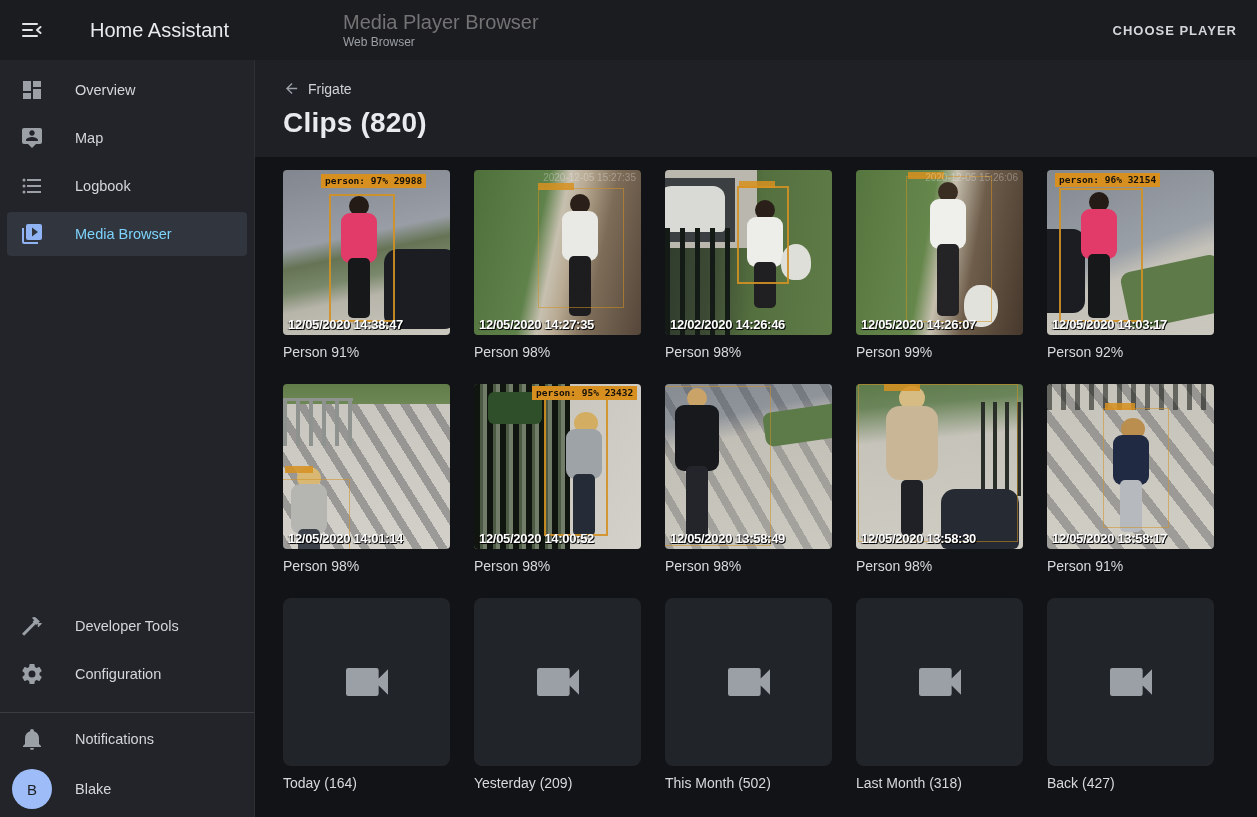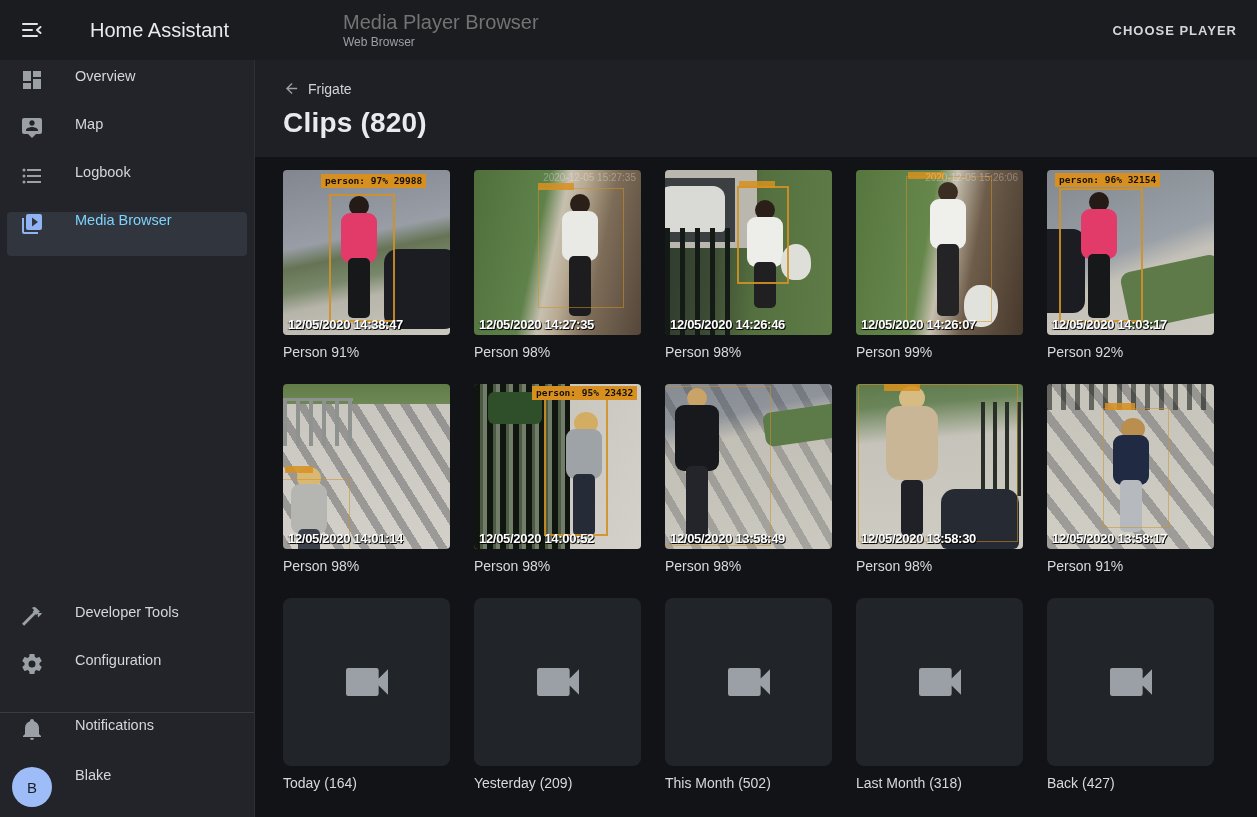--- a/index.html
+++ b/index.html
@@ -19,21 +19,21 @@
     letter-spacing:1px; color:#d3d6da; background:none; border:none; cursor:pointer;
     font-family:"Liberation Sans", sans-serif; }
 
   
   .page { display:flex; height:757px; }
 
   
   .sidebar { width:255px; flex:0 0 255px; background:#222429; display:flex; flex-direction:column;
     border-right:1px solid rgba(255,255,255,.05); padding-top:6px; }
   .nav-item { height:48px; padding:0 7px; cursor:pointer; }
-  .nav-pill { height:44px; margin-top:2px; border-radius:4px; display:flex; align-items:flex-start; padding-left:13px; }
+  .nav-pill { height:44px; margin-top:2px; border-radius:4px; display:flex; align-items:center; padding-left:13px; }
   .nav-item.active .nav-pill { background:#31353e; }
   .nav-icon { width:24px; height:24px; flex:0 0 24px; }
   .nav-icon svg { width:24px; height:24px; fill:#9aa0a6; }
   .nav-item.active .nav-icon svg { fill:#8fb3f3; }
   .nav-label { margin-left:31px; font-size:14.5px; font-weight:500; color:#d4d6d9; white-space:nowrap; }
   .nav-item.active .nav-label { color:#7dd3fc; }
   .sidebar-spacer { flex:1; }
   .sidebar-bottom { border-top:1px solid #3a3c41; margin-top:14px; padding-top:2px; padding-bottom:2px; }
   .avatar { width:40px; height:40px; border-radius:50%; background:#9ebdf8; color:#1c1e22;
     display:flex; align-items:center; justify-content:center; font-size:15px; font-weight:500;
@@ -339,21 +339,21 @@
           <div class="car"></div>
           <div class="bars"></div>
           <div class="person">
               <div class="head"></div>
               <div class="torso"></div>
               <div class="legs"></div>
             </div>
           <div class="bag"></div>
           <div class="dbox"></div>
           <div class="minitag"></div>
-          <span class="ts">12/05/2020 14:26:46</span>
+          <span class="ts">12/02/2020 14:26:46</span>
         </div>
         <div class="cap">Person 98%</div>
       </div>
 
       <div class="clip">
         <div class="thumb s4">
           <div class="person">
               <div class="head"></div>
               <div class="torso"></div>
               <div class="legs"></div>

